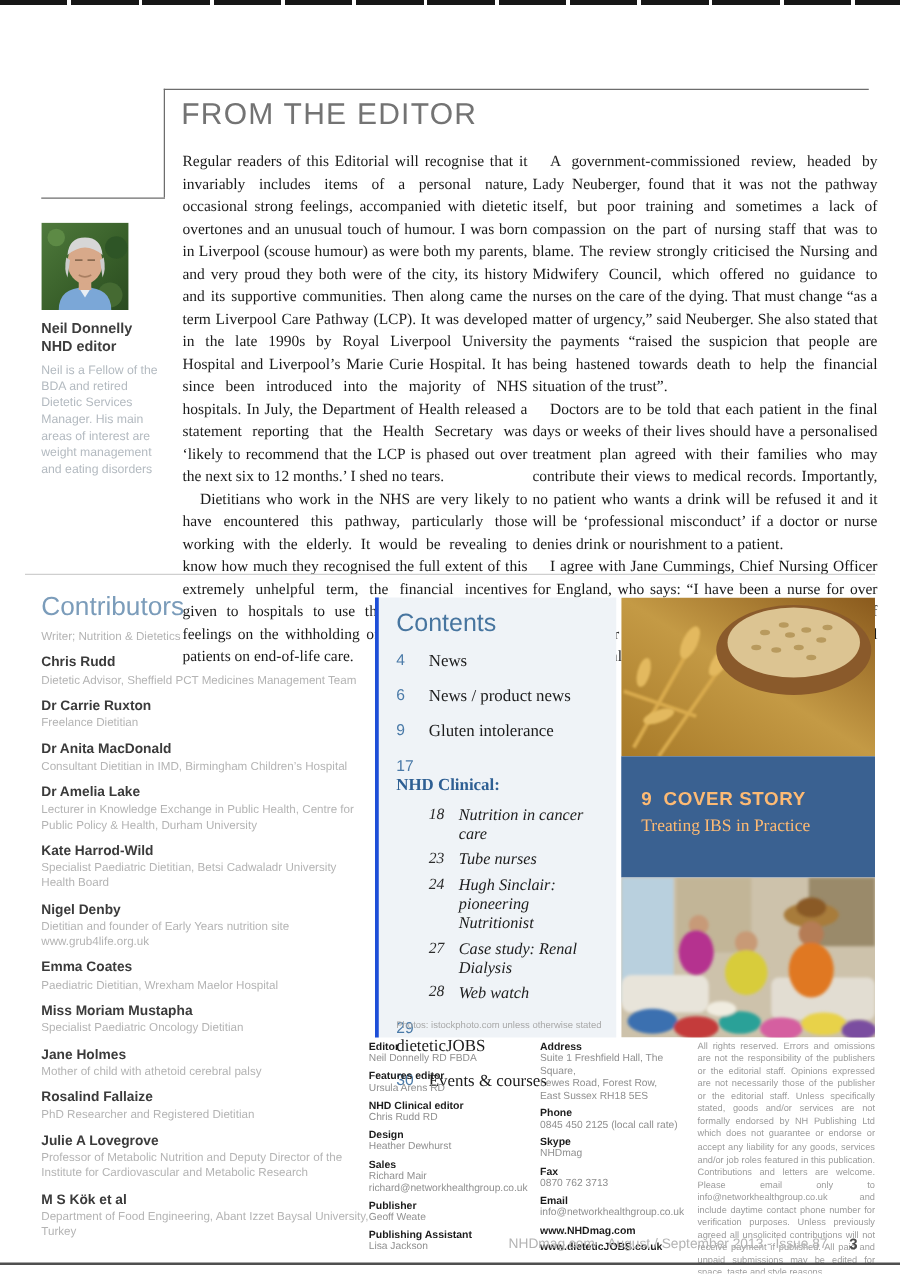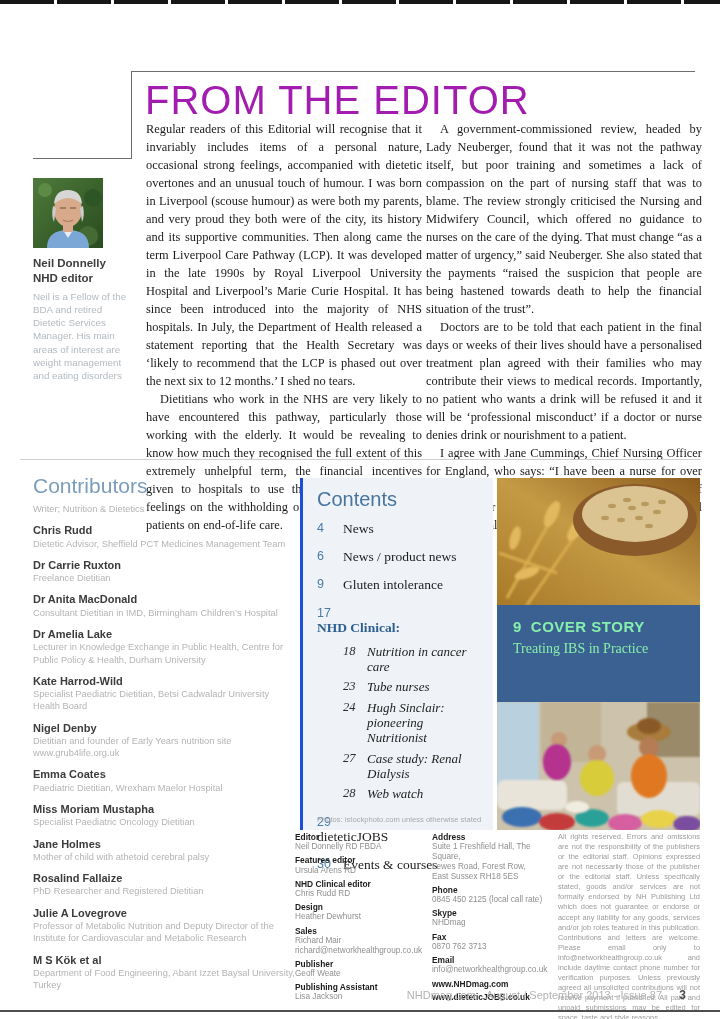--- a/index.html
+++ b/index.html
@@ -6,22 +6,22 @@
   .page{position:relative;width:720px;height:1019px;background:#fff;overflow:hidden;
         font-family:"Liberation Sans",sans-serif;-webkit-font-smoothing:antialiased;}
 
   .top-bar{position:absolute;left:0;top:0;width:720px;height:4px;
            background:repeating-linear-gradient(90deg,#161616 0 54px,#ffffff 54px 57px);}
 
   .frame-top{position:absolute;left:131px;top:71px;width:564px;height:1px;background:#6d6d6d;}
   .frame-left{position:absolute;left:131px;top:71px;width:1px;height:87px;background:#6d6d6d;}
   .frame-step{position:absolute;left:33px;top:158px;width:99px;height:1px;background:#6d6d6d;}
 
-  .ed-title{position:absolute;left:145px;top:78px;font-size:40px;font-weight:400;
-            color:#a21caf;letter-spacing:1px;}
+  .ed-title{position:absolute;left:145px;top:78px;font-size:24px;font-weight:400;
+            color:#737373;letter-spacing:1px;}
 
   .ed-col{position:absolute;top:121px;width:276px;font-family:"Liberation Serif",serif;
           font-size:12.4px;line-height:1.45;text-align:justify;color:#1a1a1a;}
   .ed-col.left{left:146px;}
   .ed-col.right{left:426px;}
   .ed-col p{margin:0;}
   .ed-col p.indent{text-indent:14px;}
 
   .portrait{position:absolute;left:33px;top:178px;width:70px;height:70px;overflow:hidden;}
   .sidebar-name{position:absolute;left:33px;top:256px;font-size:11.5px;font-weight:bold;
@@ -50,21 +50,21 @@
   .toc-label{font-family:"Liberation Serif",serif;font-size:13.5px;color:#1c1c1c;line-height:1.18;}
   .toc-row.clinical .toc-label{color:#2e5f93;font-weight:bold;}
   .toc-row.sub .toc-num{width:24px;color:#2b2b2b;font-family:"Liberation Serif",serif;
                         font-style:italic;font-size:12.5px;}
   .toc-row.sub .toc-label{font-style:italic;font-size:13px;}
   .toc-note{position:absolute;left:14px;bottom:6px;font-size:7.6px;color:#a9a9a9;}
 
   .cover-panel{position:absolute;left:497px;top:478px;width:203px;height:352px;}
   .cover-photo-top{width:203px;height:127px;display:block;}
   .cover-box{width:203px;height:97px;background:#3a6191;box-sizing:border-box;
-             padding:13px 8px 0 16px;color:#86efac;}
+             padding:26px 8px 0 16px;color:#fdba74;}
   .cover-kicker{font-size:15px;font-weight:bold;letter-spacing:.5px;}
   .cover-kicker .num{margin-right:9px;}
   .cover-title{font-family:"Liberation Serif",serif;font-size:14px;line-height:1.18;
                margin-top:6px;font-weight:400;}
   .cover-photo-bottom{width:203px;height:128px;display:block;}
 
   .mh-col{position:absolute;top:832px;font-size:8.2px;line-height:1.2;}
   .mh-col1{left:295px;width:132px;}
   .mh-col2{left:432px;width:122px;}
   .mh-block{margin-bottom:3.5px;}

